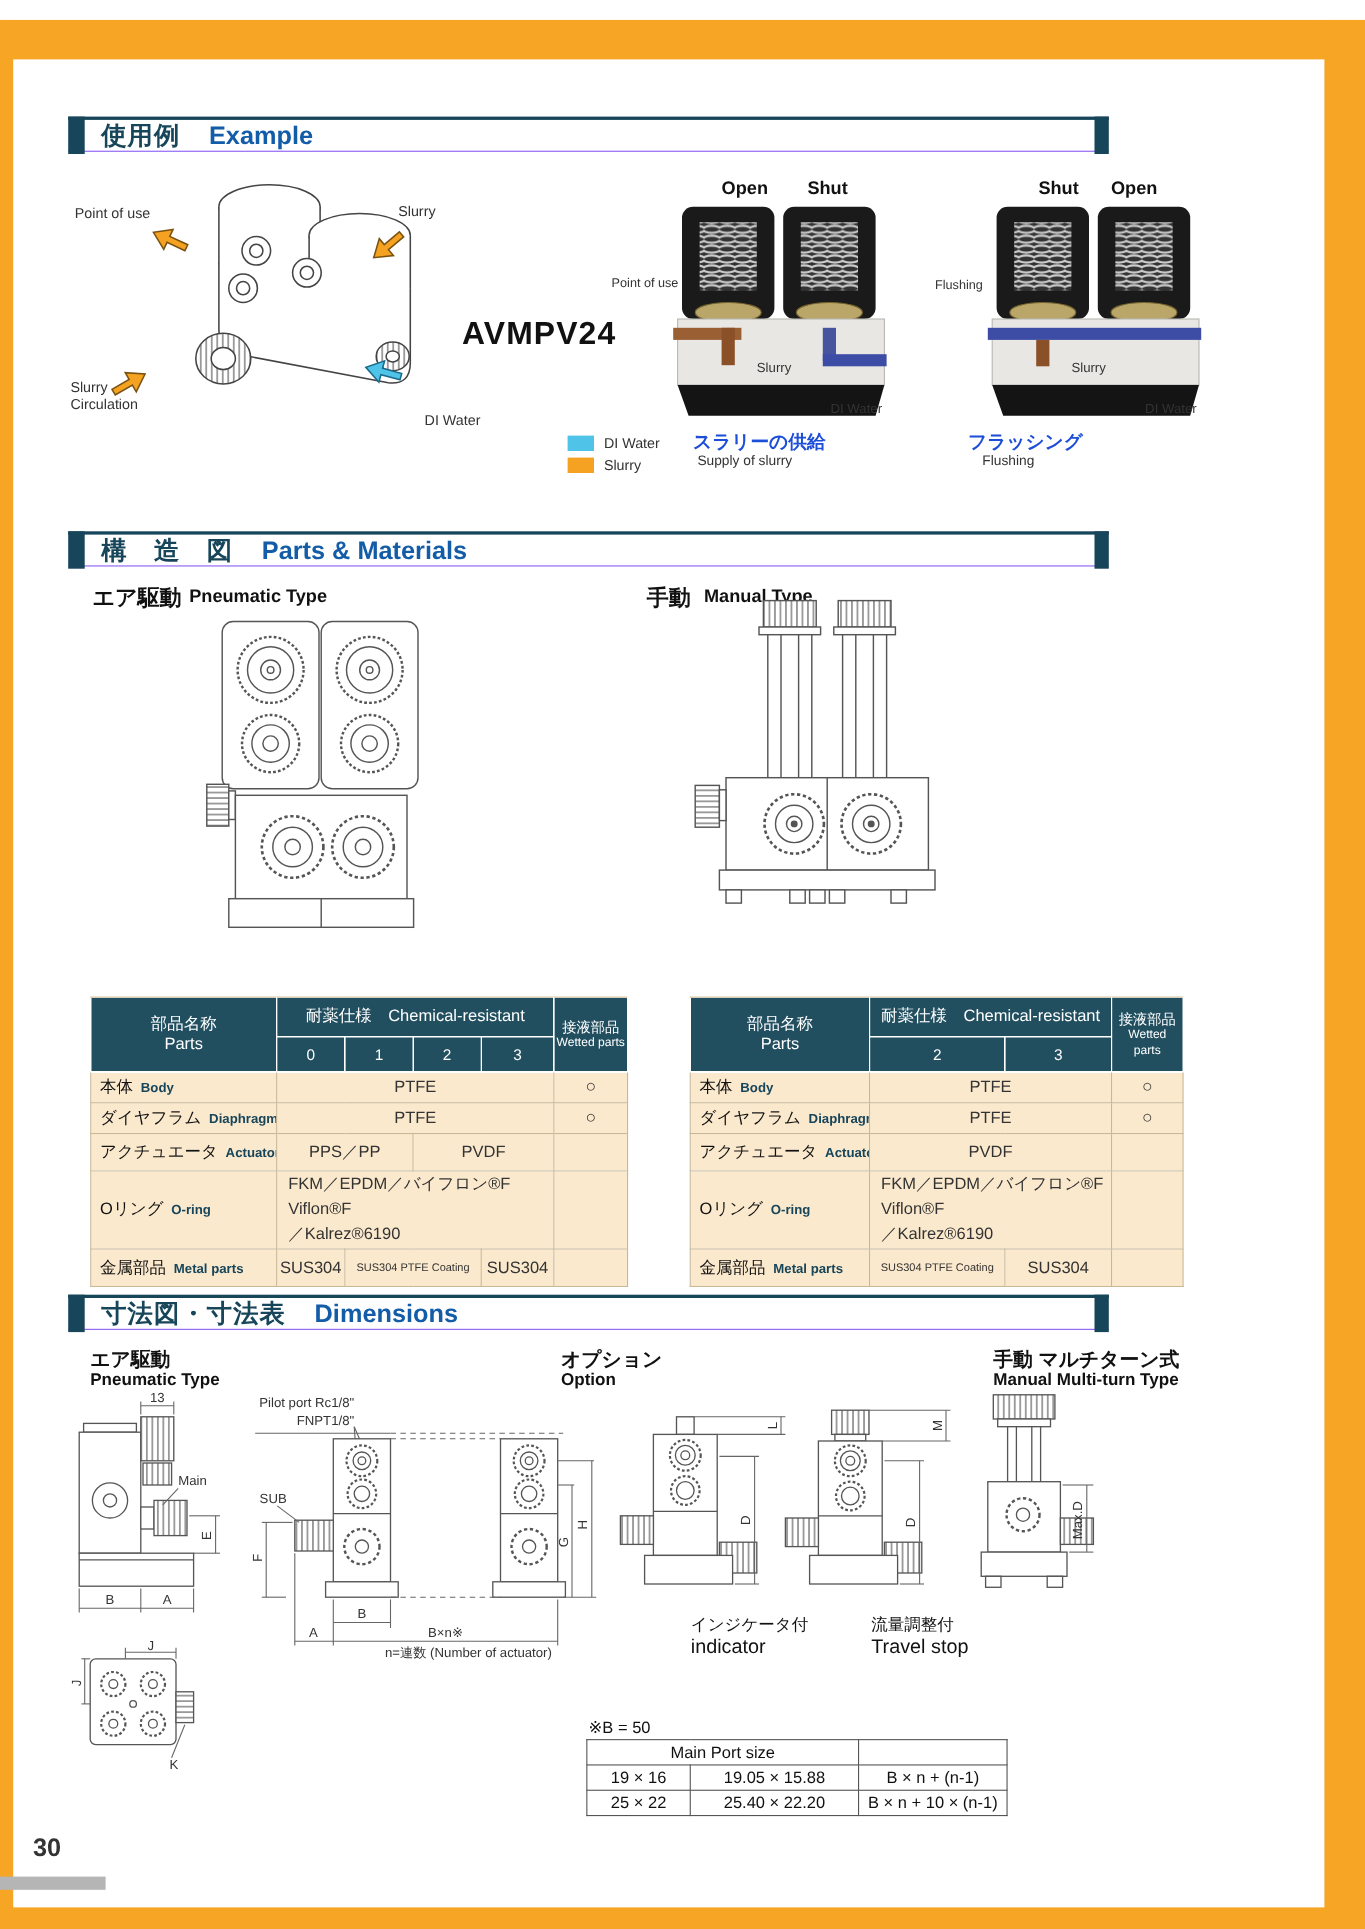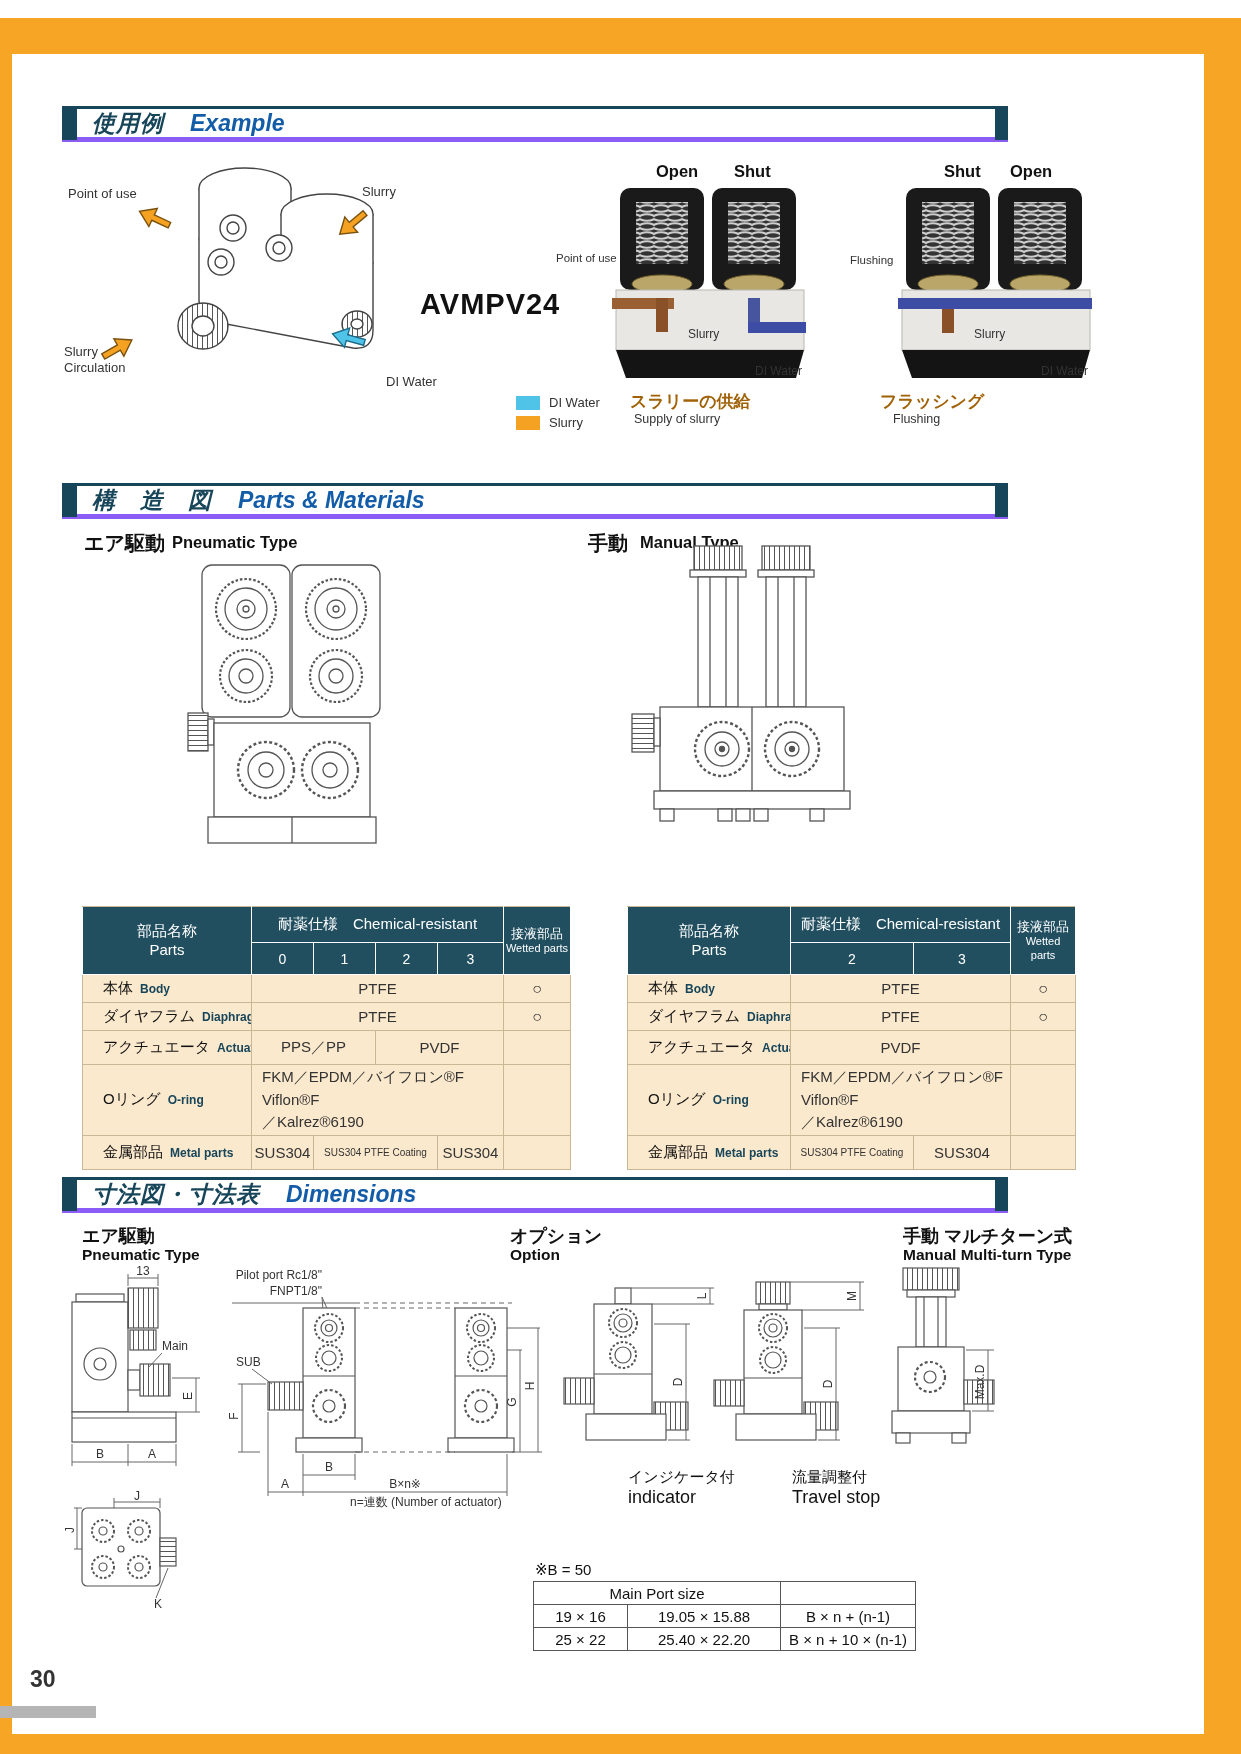--- a/index.html
+++ b/index.html
@@ -3,32 +3,32 @@
 <meta charset="utf-8">
 <style>
   html,body{margin:0;padding:0;background:#fff;}
   .page{position:relative;width:1241px;height:1754px;background:#fff;overflow:hidden;
         font-family:"Liberation Sans","DejaVu Sans",sans-serif;color:#222;}
   .ab{position:absolute;}
   
   .frame{position:absolute;background:#F6A524;}
   
   .sec-header{position:absolute;left:62px;width:946px;height:28px;background:#fff;
-              border-top:3px solid #17455A;border-bottom:5px solid #8b5cf6;
-              display:flex;align-items:center;box-sizing:content-box;font-style:italic;}
+              border-top:3px solid #17455A;border-bottom:1px solid #8b5cf6;
+              display:flex;align-items:center;box-sizing:content-box;}
   .sec-bar{position:absolute;left:0;top:-3px;width:15px;height:34px;background:#17455A;}
   .sec-endcap{position:absolute;right:0;top:-3px;width:13px;height:34px;background:#17455A;}
   .sec-jp{margin-left:30px;font-size:23px;font-weight:bold;color:#17455A;letter-spacing:1px;}
   .sec-en{margin-left:26px;font-size:23px;font-weight:bold;color:#135CA8;}
   .lab{position:absolute;white-space:nowrap;}
   .lab13{font-size:13px;color:#333;}
   .lab11{font-size:11.5px;color:#333;}
   .model{font-size:29px;font-weight:bold;color:#111;letter-spacing:1px;}
   .state{font-size:16.5px;font-weight:bold;color:#111;}
-  .cap-jp{font-size:17px;font-weight:bold;color:#a16207;}
+  .cap-jp{font-size:17px;font-weight:bold;color:#1d4ed8;}
   .cap-en{font-size:12.5px;color:#333;}
   .type-jp{font-size:20px;font-weight:bold;color:#111;}
   .type-en{font-size:16.5px;font-weight:bold;color:#111;}
   .dimtype-jp{font-size:18px;font-weight:bold;color:#111;}
   .dimtype-en{font-size:15.5px;font-weight:bold;color:#111;}
   .optcap-jp{font-size:15px;color:#111;}
   .optcap-en{font-size:18px;color:#111;}
   
   .legend-row{position:absolute;display:flex;align-items:center;gap:9px;}
   .swatch{width:24px;height:14px;display:inline-block;}
@@ -40,21 +40,21 @@
   
   table.ptable{position:absolute;border-collapse:collapse;table-layout:fixed;}
   .ptable th,.ptable td{border:1px solid #C9B896;overflow:hidden;}
   .ptable thead th{background:#214F60;color:#fff;font-weight:normal;border-color:#fff;border-top-color:#C9B896;}
   .ptable thead tr:first-child th{border-top:1px solid #C9B896;}
   .ptable tbody td{background:#FBE9CD;}
   .hjp{font-size:15px;display:block;line-height:1.25;}
   .hen{font-size:15px;display:block;line-height:1.25;}
   .hen-sm{font-size:11px;display:block;line-height:1.2;}
   .hnum{font-size:14px;}
-  .t-label{text-align:left;padding-left:20px;font-size:15px;color:#111;white-space:nowrap;}
+  .t-label{text-align:left;padding-left:8px;font-size:15px;color:#111;white-space:nowrap;}
   .t-label .en{color:#17455A;font-size:12px;font-weight:bold;margin-left:7px;}
   .t-val{text-align:center;font-size:15px;color:#333;}
   .t-val-sm{text-align:center;font-size:10px;color:#333;}
   .t-oring{text-align:left;padding-left:10px;font-size:15px;color:#333;line-height:1.5;}
   .t-wet{text-align:center;font-size:16px;color:#333;}
   
   table.size-table{position:absolute;border-collapse:collapse;table-layout:fixed;background:#fff;}
   .size-table th,.size-table td{border:1.5px solid #555;font-size:15px;color:#111;
      text-align:center;font-weight:normal;height:22px;padding:0 4px;}
   .note{font-size:15px;color:#111;}

